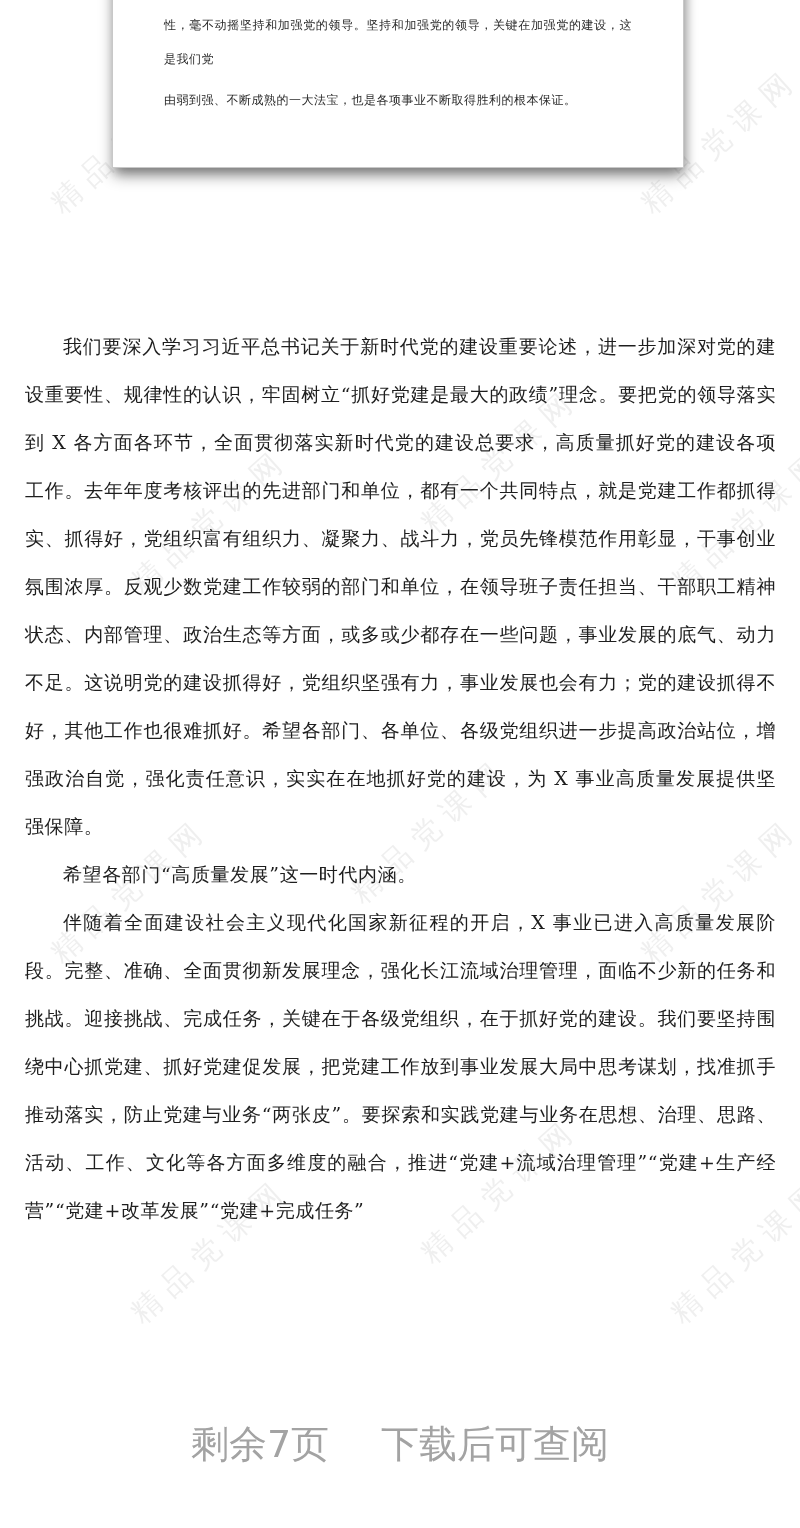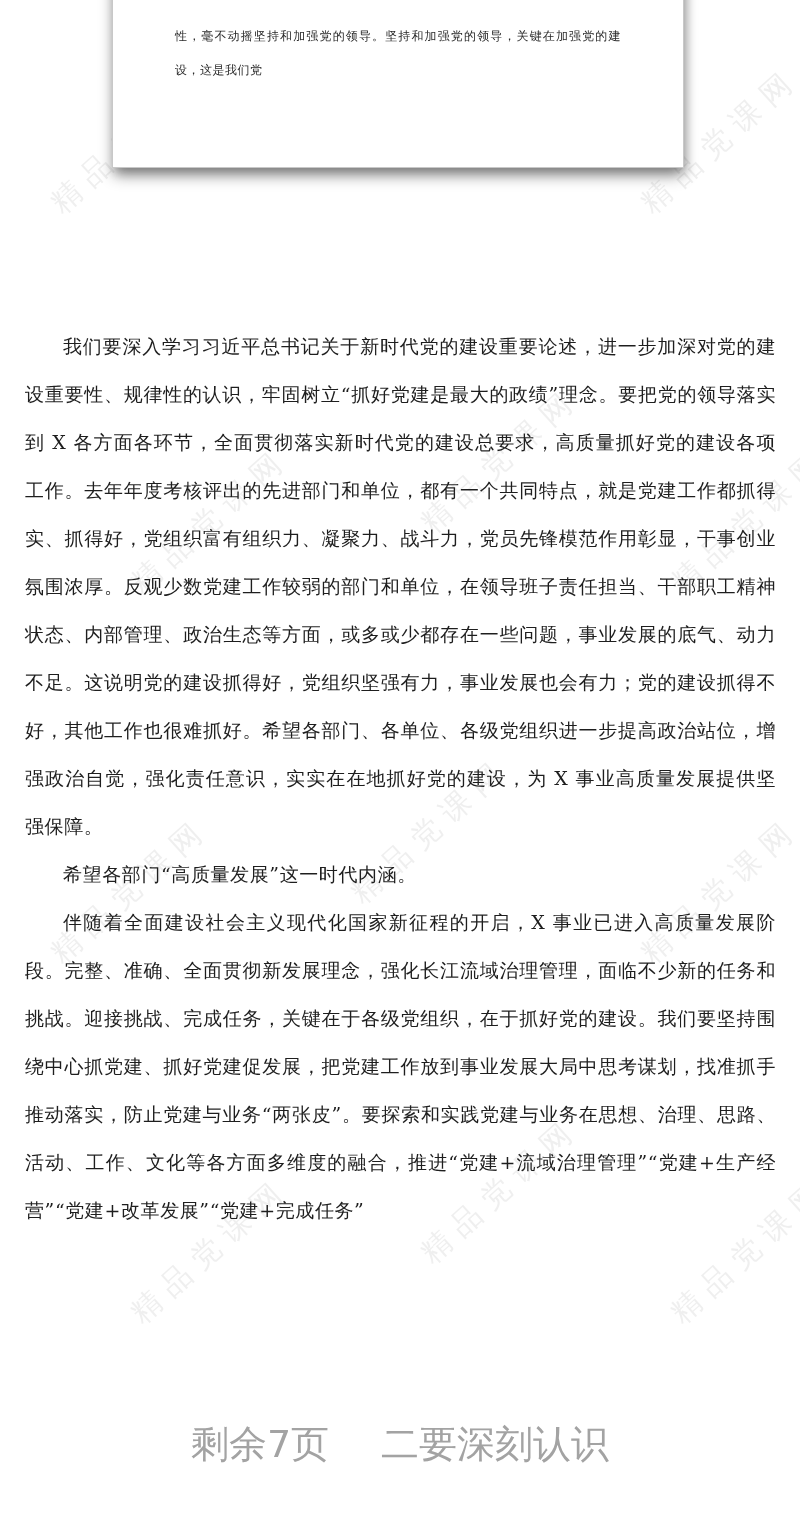--- a/index.html
+++ b/index.html
@@ -49,21 +49,21 @@
     width: 572px;
     height: 302px;
     box-sizing: border-box;
     background: #ffffff;
     border: 1px solid #c8c8c8;
     box-shadow: 0 9px 14px -2px rgba(0,0,0,0.45), 3px 4px 9px rgba(0,0,0,0.18);
     padding: 134px 44px 0 44px;
     z-index: 2;
   }
   .preview-card p {
-    margin: 18px;
+    margin: 7px;
     font-size: 12px;
     line-height: 34px;
     letter-spacing: 0.5px;
     text-align: justify;
     color: #2a2a2a;
   }
 
   
   .doc-body {
     position: absolute;
@@ -112,24 +112,25 @@
   <span>精品党课网</span>
   <span>精品党课网</span>
   <span>精品党课网</span>
   <span>精品党课网</span>
   <span>精品党课网</span>
   <span>精品党课网</span>
 </div>
 
 <div class="preview-card">
   <p>性，毫不动摇坚持和加强党的领导。坚持和加强党的领导，关键在加强党的建设，这是我们党</p>
+  <p>由弱到强、不断成熟的一大法宝，也是各项事业不断取得胜利的根本保证。</p>
 </div>
 
 <div class="doc-body">
   <p>我们要深入学习习近平总书记关于新时代党的建设重要论述，进一步加深对党的建设重要性、规律性的认识，牢固树立“抓好党建是最大的政绩”理念。要把党的领导落实到 X 各方面各环节，全面贯彻落实新时代党的建设总要求，高质量抓好党的建设各项工作。去年年度考核评出的先进部门和单位，都有一个共同特点，就是党建工作都抓得实、抓得好，党组织富有组织力、凝聚力、战斗力，党员先锋模范作用彰显，干事创业氛围浓厚。反观少数党建工作较弱的部门和单位，在领导班子责任担当、干部职工精神状态、内部管理、政治生态等方面，或多或少都存在一些问题，事业发展的底气、动力不足。这说明党的建设抓得好，党组织坚强有力，事业发展也会有力；党的建设抓得不好，其他工作也很难抓好。希望各部门、各单位、各级党组织进一步提高政治站位，增强政治自觉，强化责任意识，实实在在地抓好党的建设，为 X 事业高质量发展提供坚强保障。</p>
   <p>希望各部门“高质量发展”这一时代内涵。</p>
   <p>伴随着全面建设社会主义现代化国家新征程的开启，X 事业已进入高质量发展阶段。完整、准确、全面贯彻新发展理念，强化长江流域治理管理，面临不少新的任务和挑战。迎接挑战、完成任务，关键在于各级党组织，在于抓好党的建设。我们要坚持围绕中心抓党建、抓好党建促发展，把党建工作放到事业发展大局中思考谋划，找准抓手推动落实，防止党建与业务“两张皮”。要探索和实践党建与业务在思想、治理、思路、活动、工作、文化等各方面多维度的融合，推进“党建+流域治理管理”“党建+生产经营”“党建+改革发展”“党建+完成任务”</p>
 </div>
 
 <div class="footer-hint">
   <span>剩余7页</span>
-  <span>二要深刻认识</span>
+  <span>下载后可查阅</span>
 </div>
 
 </body></html>

